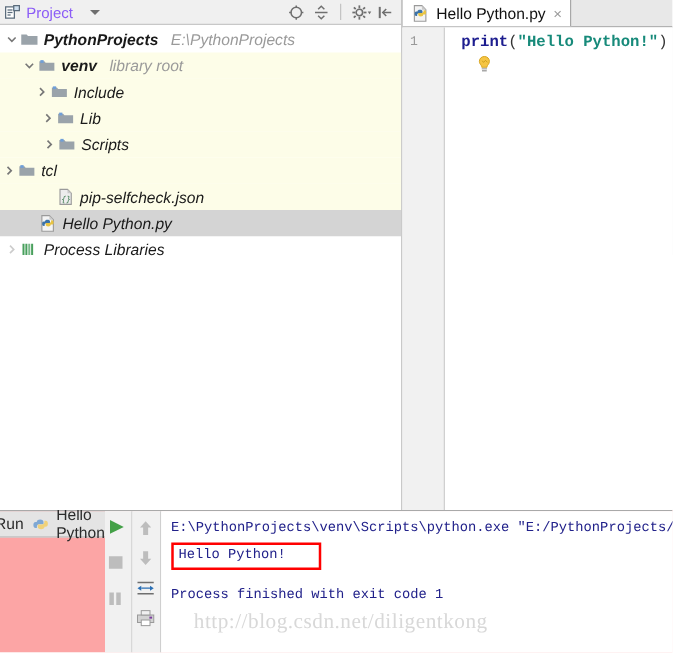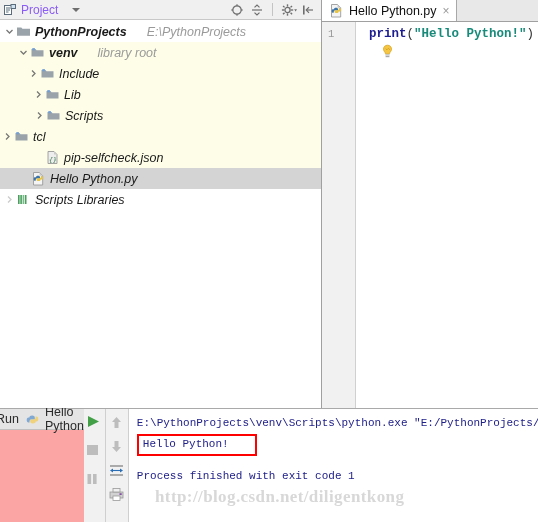--- a/index.html
+++ b/index.html
@@ -88,21 +88,21 @@
   .row.selected { background: #d4d4d4; }
   .arrow {
     width: 14px; height: 21px; flex: 0 0 auto;
     display: flex; align-items: center; justify-content: center;
   }
   .arrow svg { display:block; }
   .ficon { width: 15px; height: 15px; flex: 0 0 auto; margin-right: 4px; }
   .ficon svg { display: block; }
   .rlabel { font-size: 12.5px; }
   .rlabel.bold { font-weight: bold; }
-  .rsub { color: #9a9a9a; margin-left: 20px; font-size: 12.5px; }
+  .rsub { color: #9a9a9a; margin-left: 10px; font-size: 12.5px; }
   
   .editor-area {
     flex: 1 1 auto;
     display: flex;
     flex-direction: column;
     background: #f1f1f1;
     min-width: 0;
   }
   .tabbar {
     height: 22px;
@@ -244,21 +244,20 @@
   .watermark {
     position: absolute;
     left: 155px;
     top: 487px;
     font-family: "Liberation Serif", serif;
     font-size: 17px;
     letter-spacing: 0.4px;
     color: #d8d8d8;
     white-space: nowrap;
     pointer-events: none;
-    font-weight: bold;
   }
 </style>
 </head>
 <body>
 
 <div class="ide">
 
   <div class="upper">
 
     <div class="project-panel">
@@ -443,21 +442,21 @@
               </svg>
           </span>
           <span class="ficon">
             <svg width="15" height="15" viewBox="0 0 15 15">
               <rect x="2" y="3" width="1.6" height="9" fill="#49a05d"></rect>
               <rect x="4.3" y="3" width="1.6" height="9" fill="#49a05d"></rect>
               <rect x="6.6" y="3" width="1.6" height="9" fill="#7ab98a"></rect>
               <rect x="8.9" y="3" width="1.6" height="9" fill="#49a05d"></rect>
             </svg>
           </span>
-          <span class="rlabel">Scripts Libraries</span>
+          <span class="rlabel">Process Libraries</span>
         </div>
 
       </div>
     </div>
 
     <div class="editor-area">
       <div class="tabbar">
         <div class="tab">
           <span class="ficon">
             <svg width="15" height="15" viewBox="0 0 15 15">

